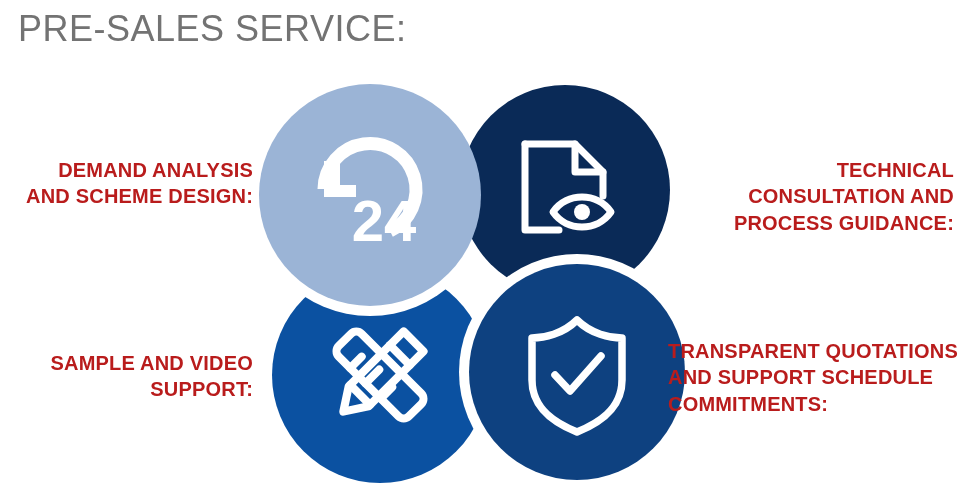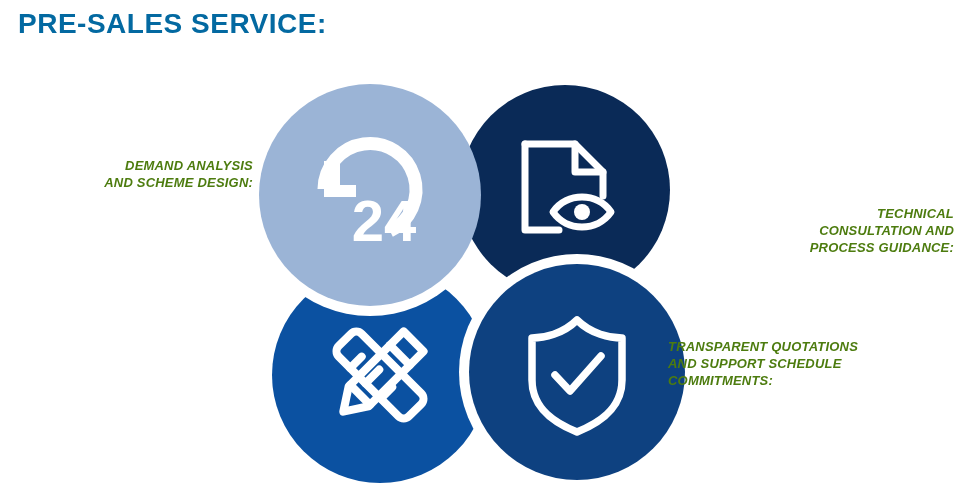--- a/index.html
+++ b/index.html
@@ -16,24 +16,24 @@
     height: 498px;
     background: #ffffff;
     overflow: hidden;
   }
 
   
   #page-title {
     position: absolute;
     left: 18px;
     top: 8px;
-    font-size: 28px;
-    font-weight: 700;
+    font-size: 36px;
+    font-weight: 400;
     letter-spacing: 0.5px;
-    color: #0369a1;
+    color: #737373;
     white-space: nowrap;
   }
 
   
   #venn {
     position: absolute;
     left: 255px;
     top: 70px;
     width: 450px;
     height: 425px;
@@ -42,33 +42,32 @@
   #venn svg {
     display: block;
     width: 450px;
     height: 425px;
     overflow: visible;
   }
 
   
   .label {
     position: absolute;
-    font-size: 13px;
+    font-size: 20px;
     font-weight: 700;
     line-height: 1.32;
     letter-spacing: 0.2px;
-    color: #4d7c0f;
+    color: #b91c1c;
     white-space: pre-line;
-    font-style: italic;
   }
   .label.right-align { text-align: right; }
   .label.left-align  { text-align: left;  }
 
   #label-demand       { left: 10px;  top: 157px; width: 243px; }
-  #label-technical    { left: 696px; top: 157px; width: 258px; margin-top: 48px; }
+  #label-technical    { left: 696px; top: 157px; width: 258px; }
   #label-sample       { left: 10px;  top: 350px; width: 243px; }
   #label-transparent  { left: 668px; top: 338px; width: 290px; }
 </style>
 </head>
 <body>
 
 <div id="canvas">
 
   <div id="page-title">PRE-SALES SERVICE:</div>
 
@@ -148,18 +147,20 @@
     </svg>
   </div>
 
   <div class="label right-align" id="label-demand">DEMAND ANALYSIS
 AND SCHEME DESIGN:</div>
 
   <div class="label right-align" id="label-technical">TECHNICAL
 CONSULTATION AND
 PROCESS GUIDANCE:</div>
 
+  <div class="label right-align" id="label-sample">SAMPLE AND VIDEO
+SUPPORT:</div>
 
   <div class="label left-align" id="label-transparent">TRANSPARENT QUOTATIONS
 AND SUPPORT SCHEDULE
 COMMITMENTS:</div>
 
 </div>
 
 </body></html>

